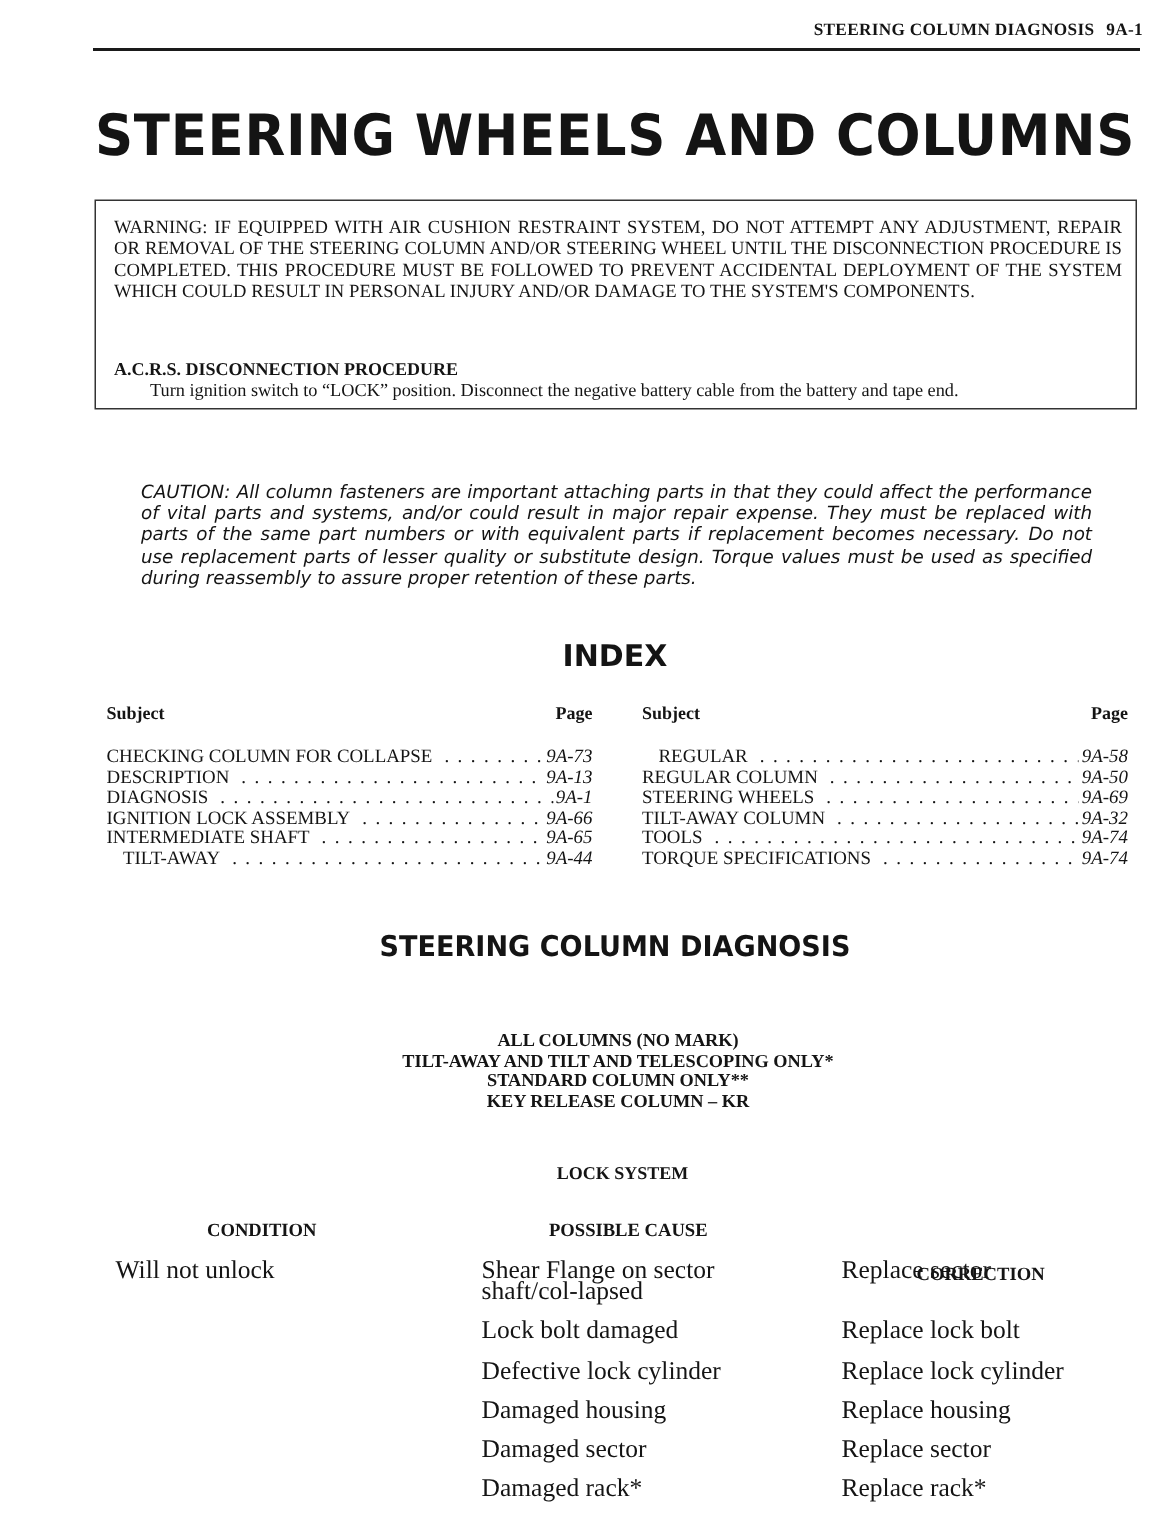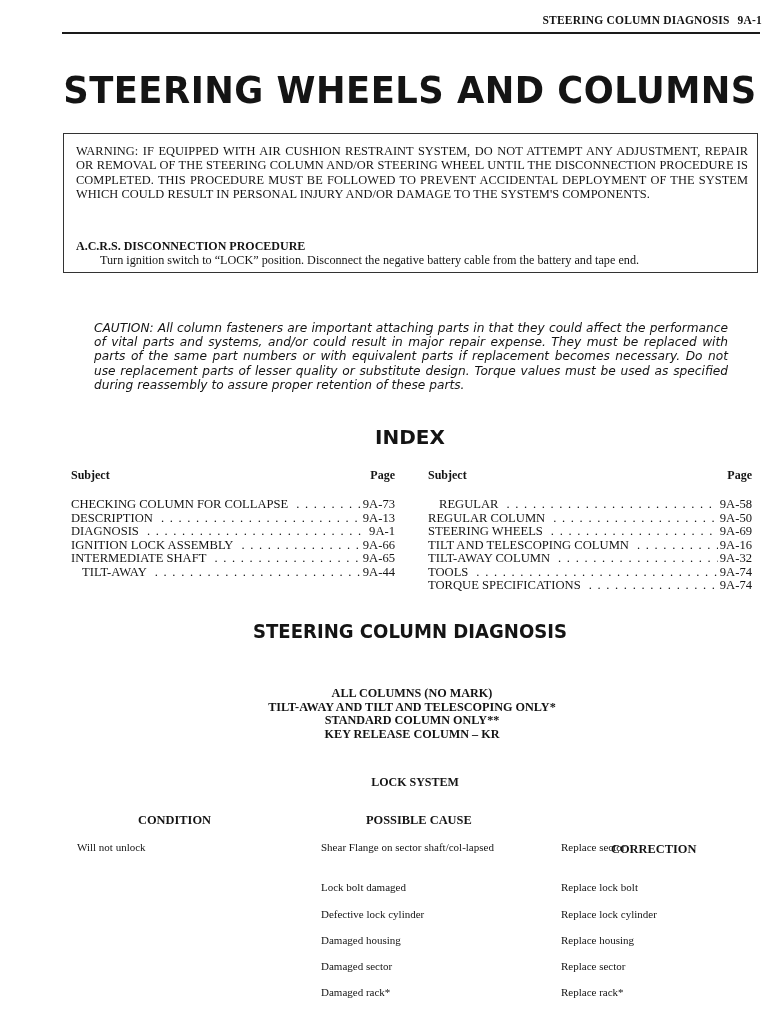--- a/index.html
+++ b/index.html
@@ -23,34 +23,34 @@
 
   .idx-col { top: 468px; width: 324px; font-size: 12.6px; }
   .idx-left { left: 71px; }
   .idx-right { left: 428px; width: 324px; }
   .idx-hdr { display: flex; justify-content: space-between; font-weight: bold; font-size: 12px; height: 30px; gap: 28px; }
   .idx-row { display: flex; align-items: baseline; height: 13.5px; line-height: 13.5px; white-space: nowrap; }
   .idx-row .sub { flex: 0 0 auto; }
   .idx-row .sub.indent { padding-left: 11px; }
   .idx-row .dots { flex: 1 1 auto; overflow: hidden; letter-spacing: 4.6px; margin: 0 2px 0 8px; }
   .idx-row .dots::before { content: ". . . . . . . . . . . . . . . . . . . . . . . . . . . . . . . . . . . . . . . . . ."; letter-spacing: 0; word-spacing: 2.5px; }
-  .idx-row .pg { flex: 0 0 auto; }
+  .idx-row .pg { flex: 0 0 auto; font-style: italic; }
 
   .diag-title { left: 0; top: 620px; width: 820px; text-align: center; font-family: "DejaVu Sans", sans-serif; font-weight: bold; font-size: 19px; transform: scaleX(0.95); transform-origin: 410px 0; }
 
   .legend { left: 0; top: 687px; width: 824px; text-align: center; font-size: 12.2px; font-weight: bold; line-height: 13.5px; }
 
   .lock-title { left: 0; top: 775px; width: 830px; text-align: center; font-size: 12px; font-weight: bold; }
 
   .th { top: 813px; font-size: 12.4px; font-weight: bold; }
   .th-cond { left: 138px; text-align: right; }
   .th-cause { left: 366px; }
   .th-corr { left: 611px; margin-top: 29px; }
 
-  .cell { font-size: 11px; line-height: 14px; }
+  .cell { font-size: 17px; line-height: 14px; }
   .c-cond { left: 77px; }
   .c-cause { left: 321px; width: 180px; }
   .c-corr { left: 549px; margin-left: 12px; }
 </style>
 </head>
 <body>
 
 <div class="abs running-head">
   <span>STEERING COLUMN DIAGNOSIS</span><span class="pg">9A-1</span>
 </div>
@@ -121,25 +121,20 @@
         <span class="sub">REGULAR COLUMN</span>
         <span class="dots"></span>
         <span class="pg">9A-50</span>
       </div>
       <div class="idx-row">
         <span class="sub">STEERING WHEELS</span>
         <span class="dots"></span>
         <span class="pg">9A-69</span>
       </div>
       <div class="idx-row">
-        <span class="sub">TILT AND TELESCOPING COLUMN</span>
-        <span class="dots"></span>
-        <span class="pg">9A-16</span>
-      </div>
-      <div class="idx-row">
         <span class="sub">TILT-AWAY COLUMN</span>
         <span class="dots"></span>
         <span class="pg">9A-32</span>
       </div>
       <div class="idx-row">
         <span class="sub">TOOLS</span>
         <span class="dots"></span>
         <span class="pg">9A-74</span>
       </div>
       <div class="idx-row">

